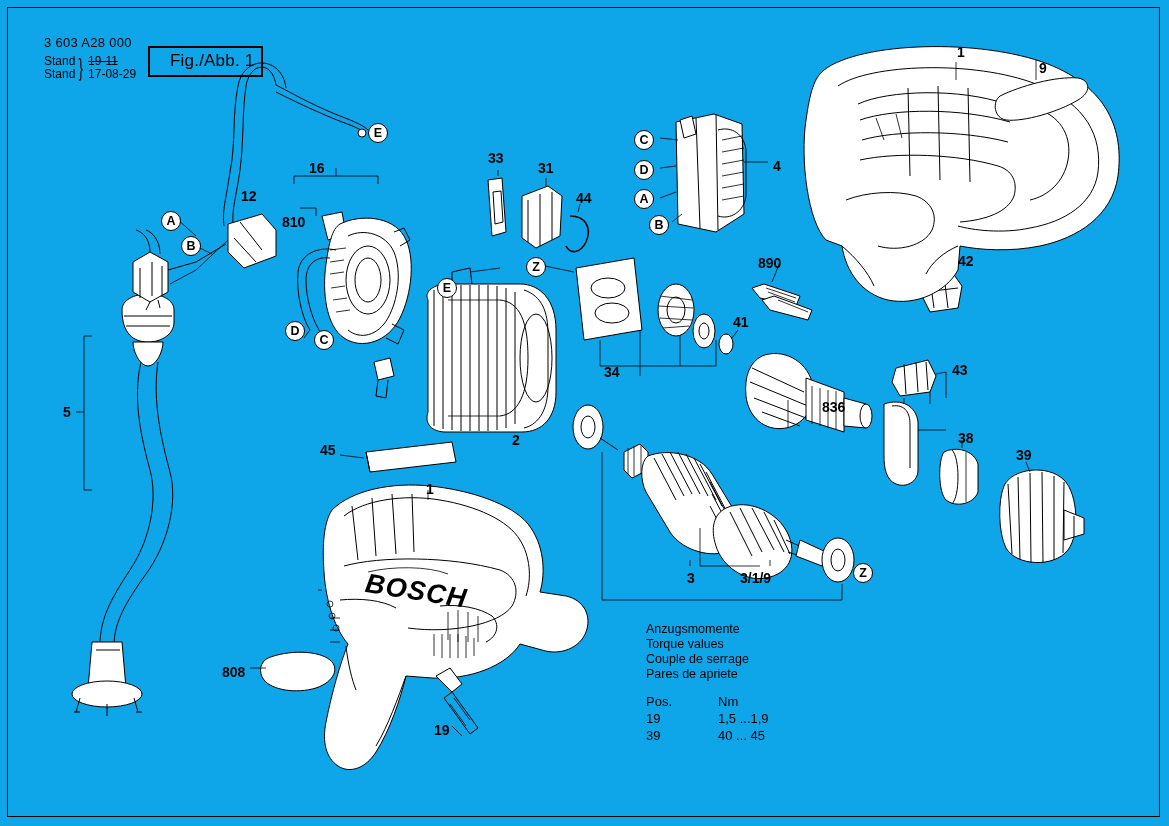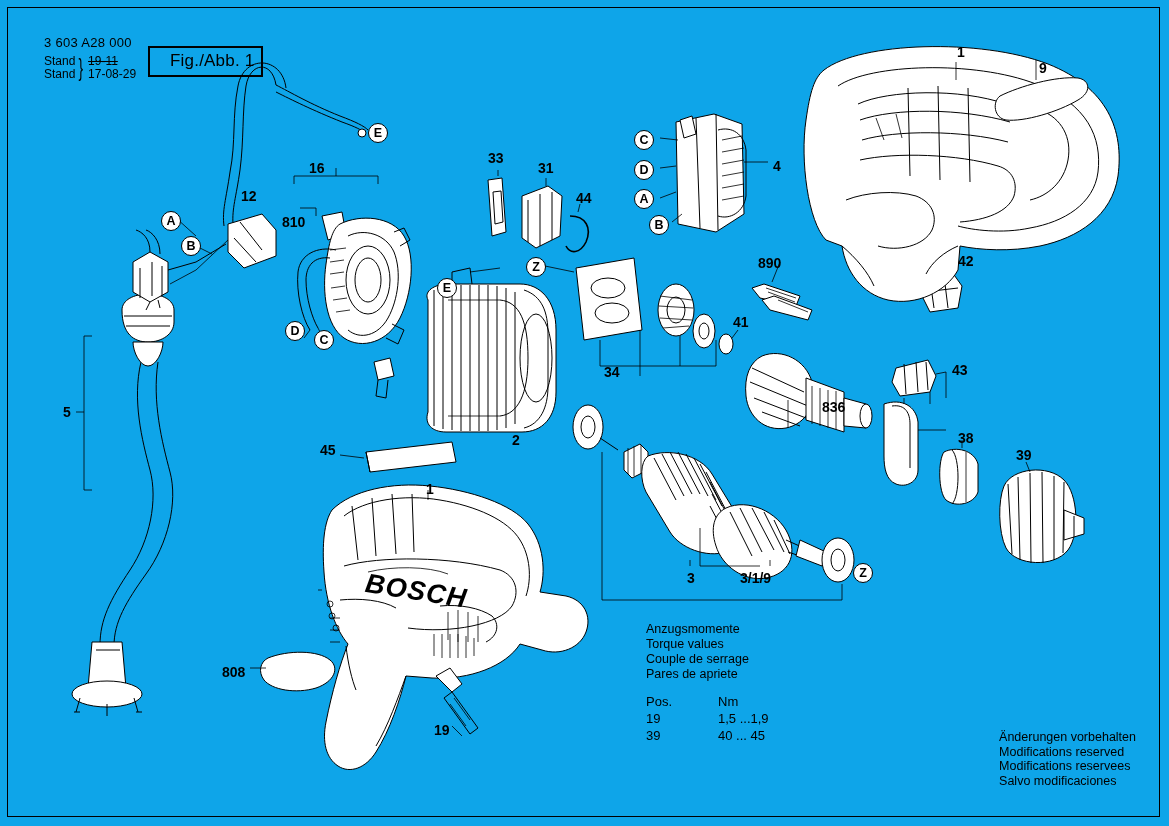--- a/index.html
+++ b/index.html
@@ -470,19 +470,13 @@
           <td>1,5 ...1,9</td>
         </tr>
         <tr>
           <td class="c1">39</td>
           <td>40 ... 45</td>
         </tr>
       </tbody>
     </table>
   </div>
 
-  <div class="notes">
-    <div>Änderungen vorbehalten</div>
-    <div>Modifications reserved</div>
-    <div>Modifications reservees</div>
-    <div>Salvo modificaciones</div>
-  </div>
 </div>
 
 </body></html>

